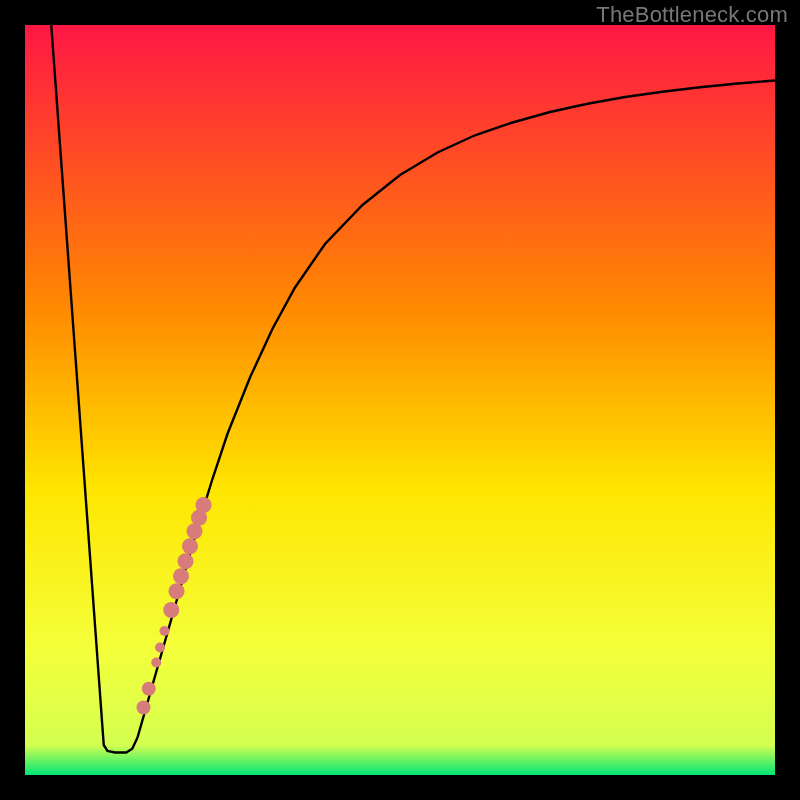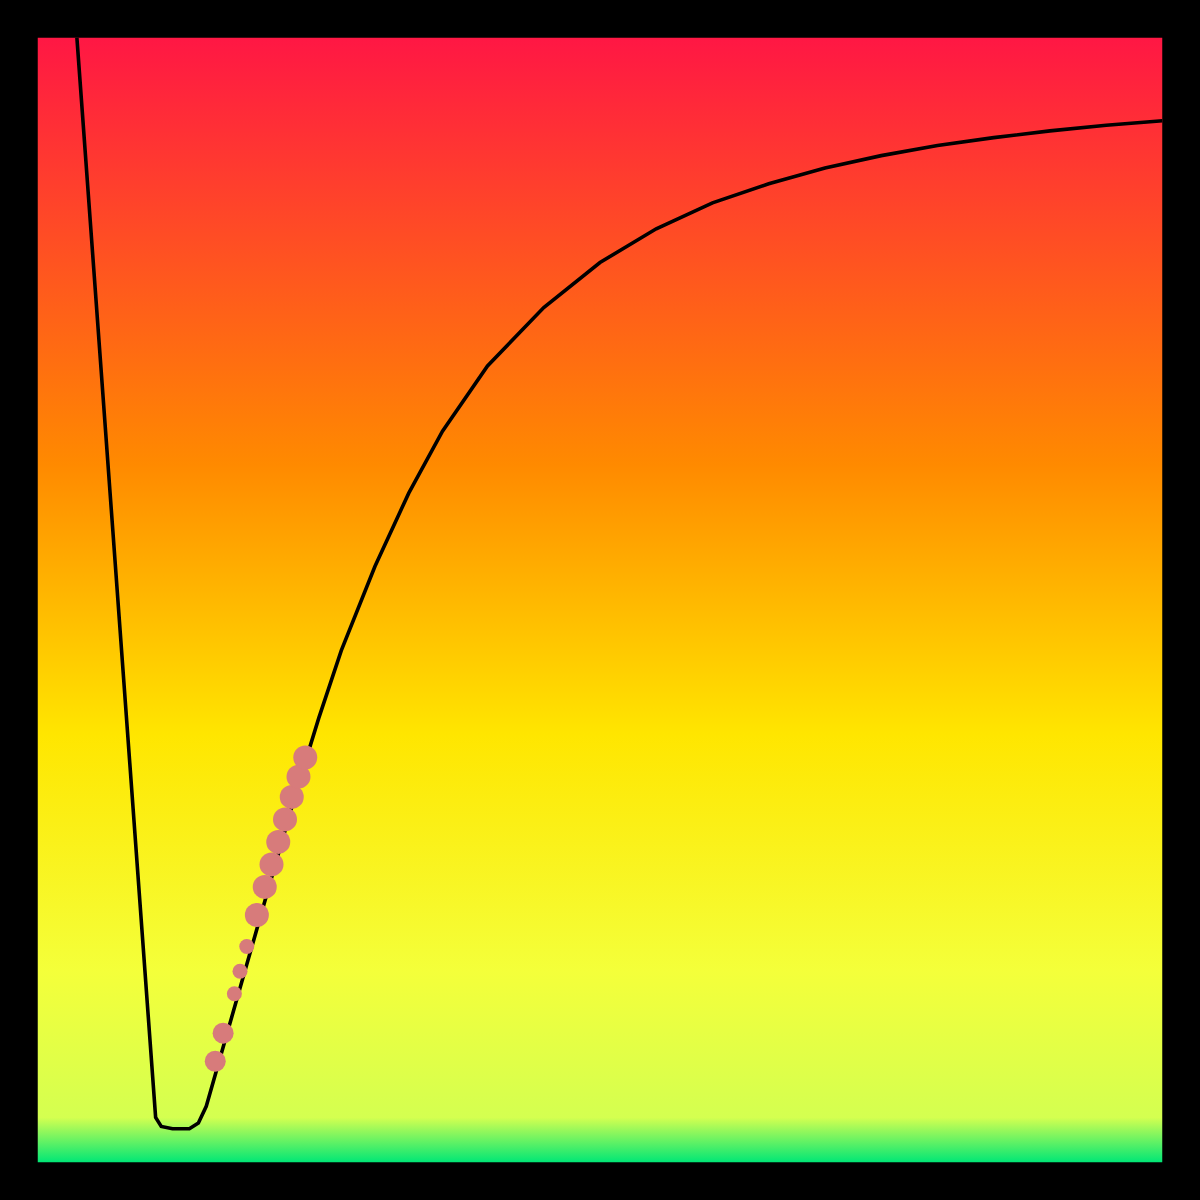--- a/index.html
+++ b/index.html
@@ -32,20 +32,21 @@
     font-weight: 500;
     color: #777;
     letter-spacing: 0.2px;
     user-select: none;
   }
 </style>
 </head>
 <body>
 
 <div class="outer">
+  <div class="watermark">TheBottleneck.com</div>
   <svg class="plot" viewBox="0 0 750 750" preserveAspectRatio="none">
     <defs>
       <linearGradient id="bg-grad" x1="0" y1="0" x2="0" y2="1">
         <stop id="g0" offset="0%" stop-color="#ff1744"></stop>
         <stop id="g1" offset="38%" stop-color="#ff8a00"></stop>
         <stop id="g2" offset="62%" stop-color="#ffe600"></stop>
         <stop id="g3" offset="83%" stop-color="#f4ff3a"></stop>
         <stop id="g4" offset="96%" stop-color="#d4ff50"></stop>
         <stop id="g5" offset="100%" stop-color="#00e676"></stop>
       </linearGradient>

